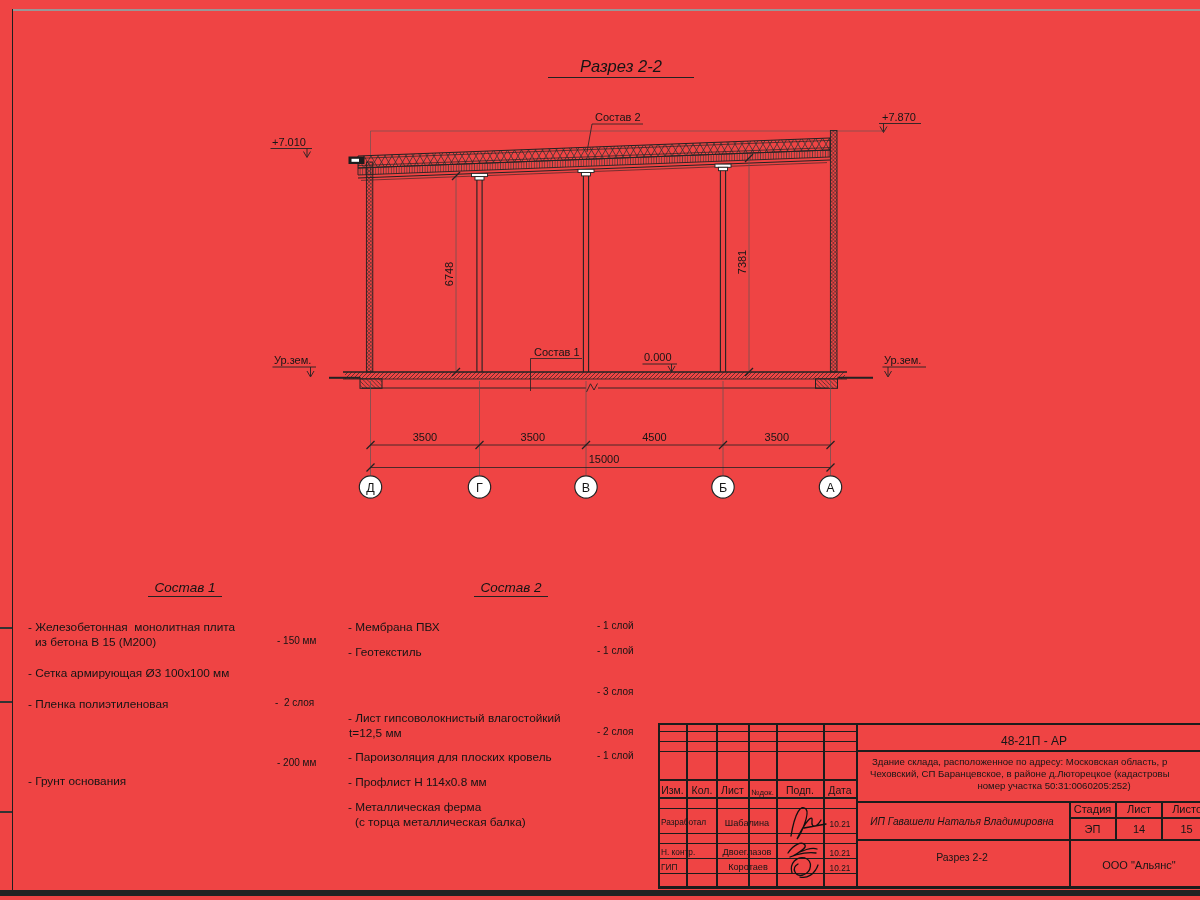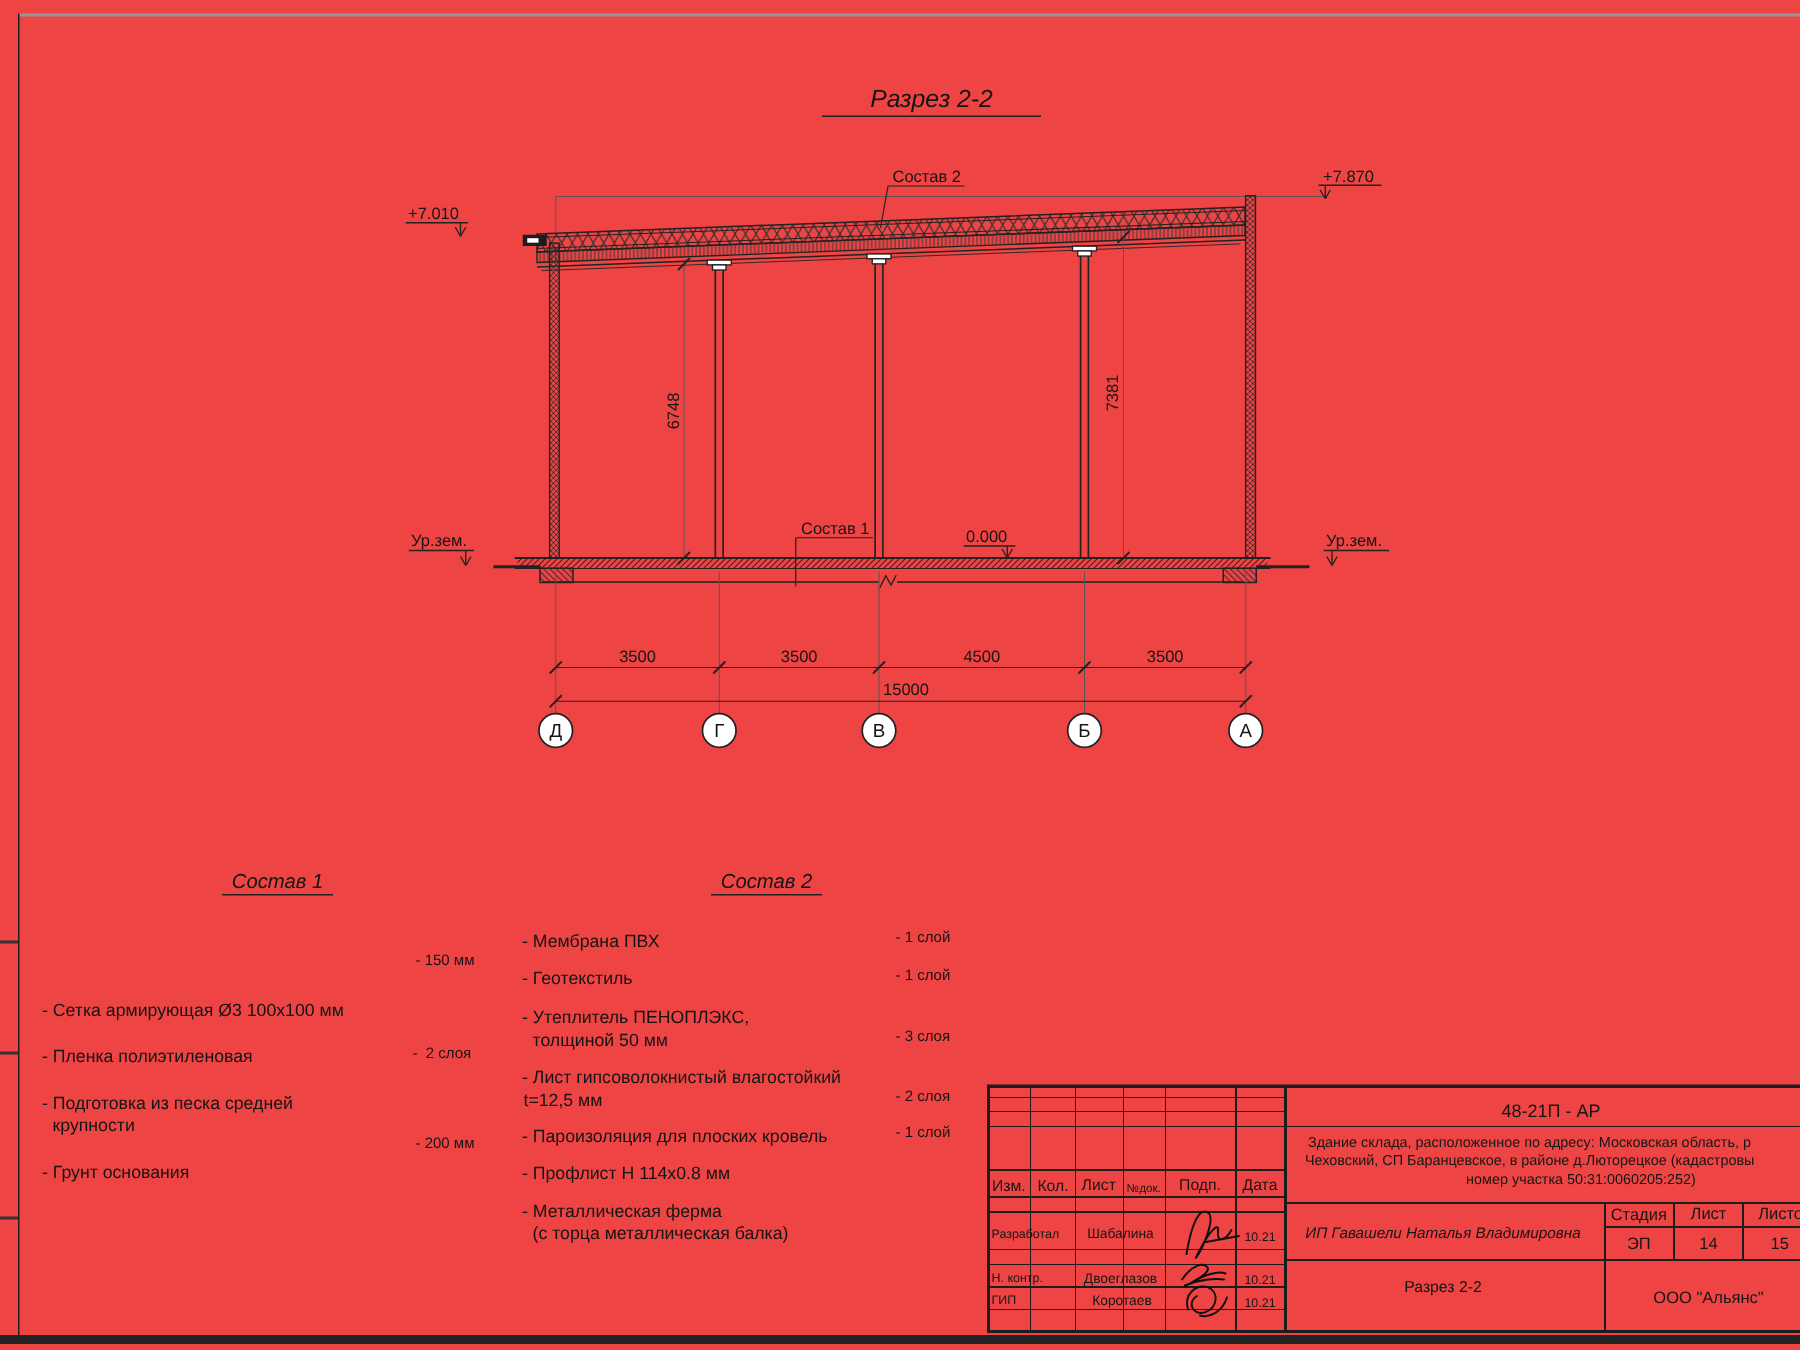--- a/index.html
+++ b/index.html
@@ -199,50 +199,46 @@
         <text text-anchor="middle" x="370.5" y="491.5">Д</text>
         <text text-anchor="middle" x="479.5" y="491.5">Г</text>
         <text text-anchor="middle" x="586" y="491.5">В</text>
         <text text-anchor="middle" x="723" y="491.5">Б</text>
         <text text-anchor="middle" x="830.5" y="491.5">А</text>
       </g>
     </g>
   </svg>
 
   <div class="abs list-heading" style="left:148px;top:580px;min-width:66px;">Состав 1</div>
+  <div class="abs" style="left:28px;top:620px;">
+    <div class="ln">- Железобетонная  монолитная плита</div>
+    <div class="ln ln2">из бетона В 15 (М200)</div>
+  </div>
   <div class="abs val" style="left:277px;top:635px;">- 150 мм</div>
   <div class="abs" style="left:28px;top:666px;">
     <div class="ln">- Сетка армирующая Ø3 100х100 мм</div>
   </div>
   <div class="abs" style="left:28px;top:697px;">
     <div class="ln">- Пленка полиэтиленовая</div>
   </div>
   <div class="abs val" style="left:275px;top:697px;">-  2 слоя</div>
-  <div class="abs" style="left:28px;top:728px;">
-    <div class="ln">- Подготовка из песка средней</div>
-    <div class="ln ln2">крупности</div>
-  </div>
   <div class="abs val" style="left:277px;top:757px;">- 200 мм</div>
   <div class="abs" style="left:28px;top:774px;">
     <div class="ln">- Грунт основания</div>
   </div>
 
   <div class="abs list-heading" style="left:474px;top:580px;min-width:66px;">Состав 2</div>
   <div class="abs" style="left:348px;top:620px;">
     <div class="ln">- Мембрана ПВХ</div>
   </div>
   <div class="abs val" style="left:597px;top:620px;">- 1 слой</div>
   <div class="abs" style="left:348px;top:645px;">
     <div class="ln">- Геотекстиль</div>
   </div>
   <div class="abs val" style="left:597px;top:645px;">- 1 слой</div>
-  <div class="abs" style="left:348px;top:671px;">
-    <div class="ln">- Утеплитель ПЕНОПЛЭКС,</div>
-    <div class="ln ln2">толщиной 50 мм</div>
-  </div>
   <div class="abs val" style="left:597px;top:686px;">- 3 слоя</div>
   <div class="abs" style="left:348px;top:711px;">
     <div class="ln">- Лист гипсоволокнистый влагостойкий</div>
     <div class="ln ln2 flush">t=12,5 мм</div>
   </div>
   <div class="abs val" style="left:597px;top:726px;">- 2 слоя</div>
   <div class="abs" style="left:348px;top:750px;">
     <div class="ln">- Пароизоляция для плоских кровель</div>
   </div>
   <div class="abs val" style="left:597px;top:750px;">- 1 слой</div>

